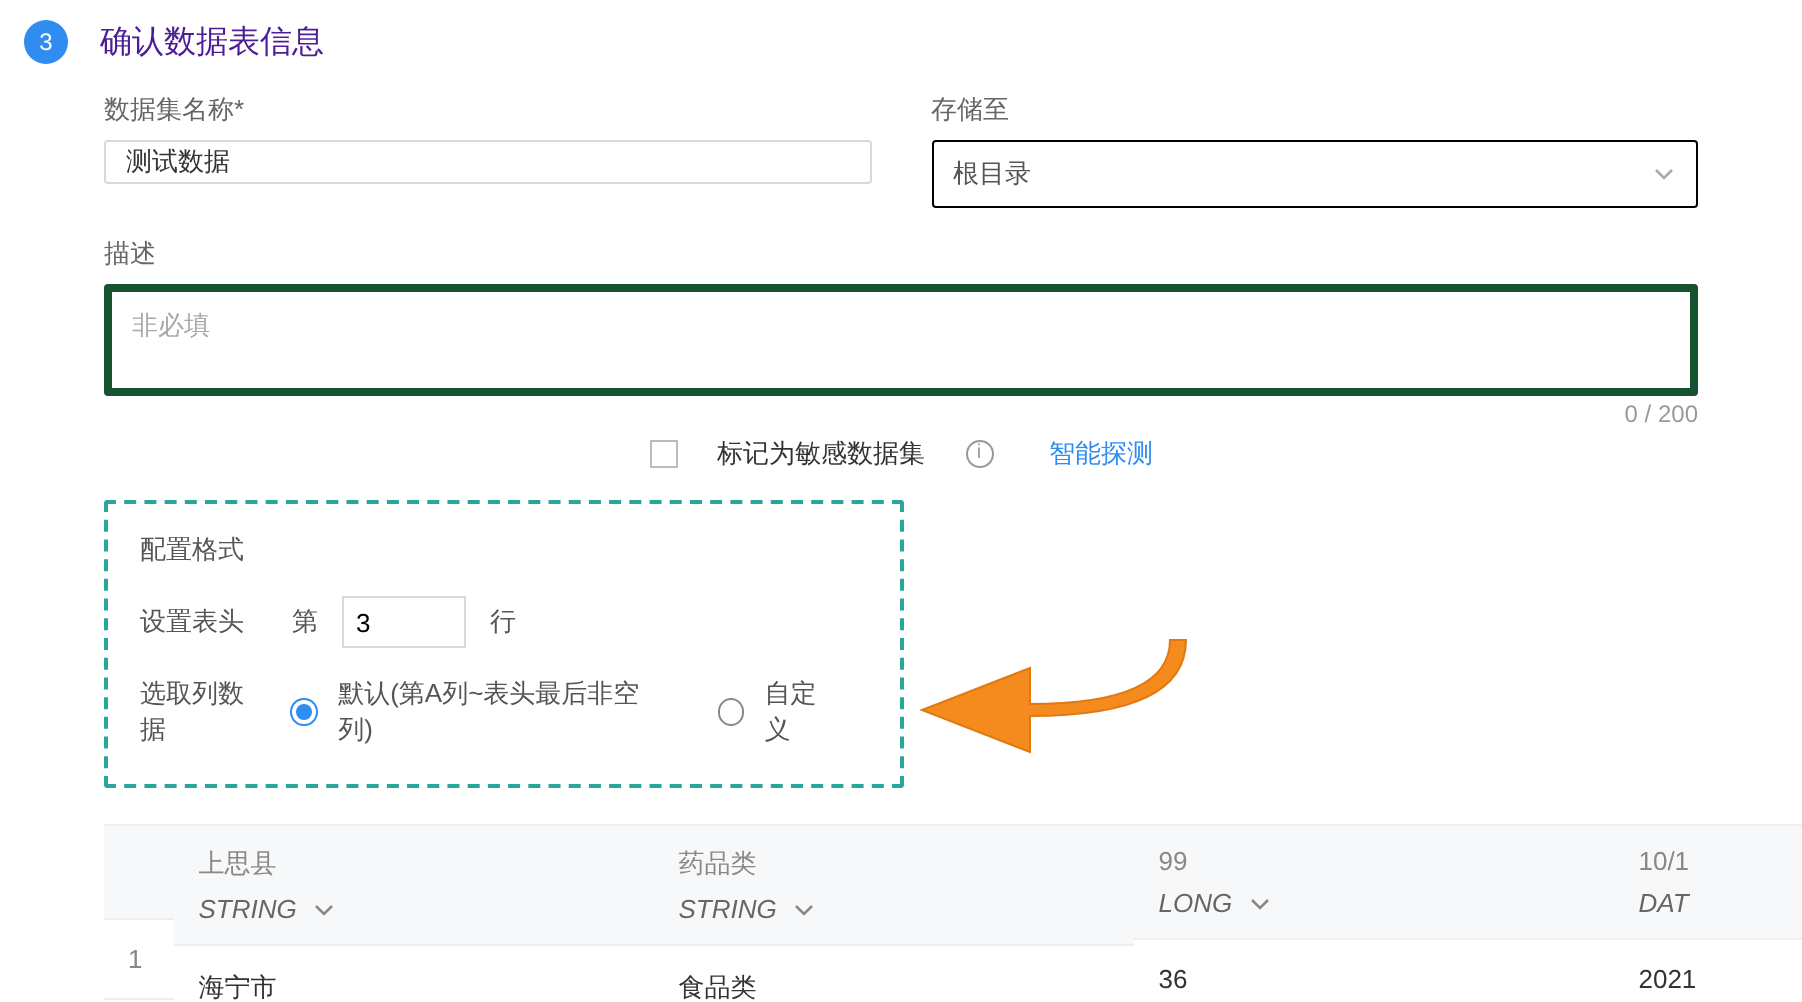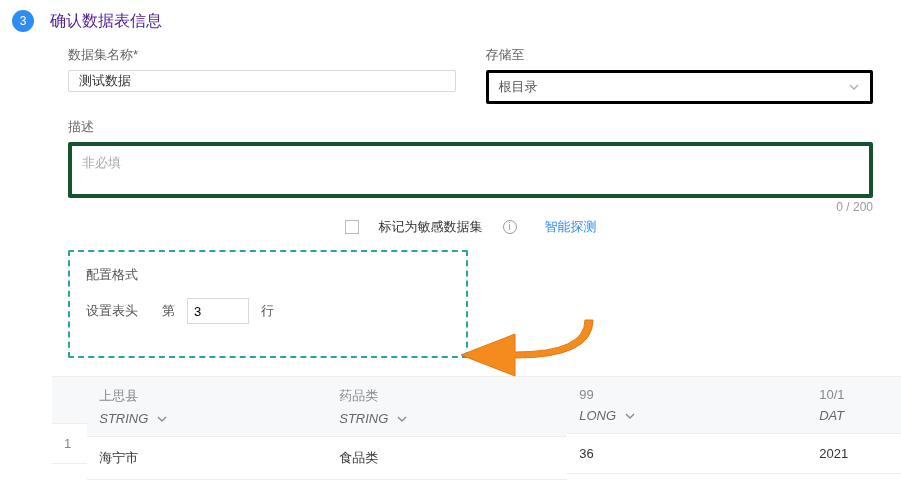--- a/index.html
+++ b/index.html
@@ -24,35 +24,35 @@
     border-radius: 50%;
     background: #2f8cf0;
     color: #fff;
     display: flex;
     align-items: center;
     justify-content: center;
     font-size: 12px;
     margin-right: 16px;
   }
   .step-title { font-size: 16px; color: #4c1d95; }
-  .form-section { padding: 0 28px; margin-left: 40px; }
+  .form-section { padding: 0 52px; }
   .row { display: flex; gap: 30px; margin-bottom: 14px; }
   .field { flex: 1; display: flex; flex-direction: column; }
   .label { color: #666; font-size: 13px; margin-bottom: 6px; }
   .input {
     border: 1px solid #d9d9d9;
     border-radius: 2px;
     height: 22px;
     padding: 0 10px;
     font-size: 13px;
     background: #fff;
     color: #333;
   }
   .select {
-    border: 3px solid #000000;
+    border: 1px solid #000000;
     border-radius: 2px;
     height: 34px;
     padding: 0 10px;
     font-size: 13px;
     color: #555;
     display: flex;
     align-items: center;
     justify-content: space-between;
     cursor: pointer;
     background: #fff;
@@ -189,20 +189,31 @@
   </div>
 
   <div class="config-box">
     <div class="config-title">配置格式</div>
     <div class="config-row">
       <span>设置表头</span>
       <span style="margin-left:12px;">第</span>
       <input class="small-input" value="3" style="">
       <span>行</span>
     </div>
+    <div class="config-row" style="margin-bottom:0;">
+      <span>选取列数据</span>
+      <span class="radio-group">
+        <span class="radio selected"></span>
+        <span>默认(第A列~表头最后非空列)</span>
+      </span>
+      <span class="radio-group">
+        <span class="radio"></span>
+        <span>自定义</span>
+      </span>
+    </div>
   </div>
 </div>
 
 <svg class="arrow" width="140" height="90" viewBox="0 0 140 90">
   <defs>
     <linearGradient id="og" x1="0" y1="0" x2="1" y2="0">
       <stop offset="0%" stop-color="#f58a1f"></stop>
       <stop offset="100%" stop-color="#f58a1f"></stop>
     </linearGradient>
   </defs>

